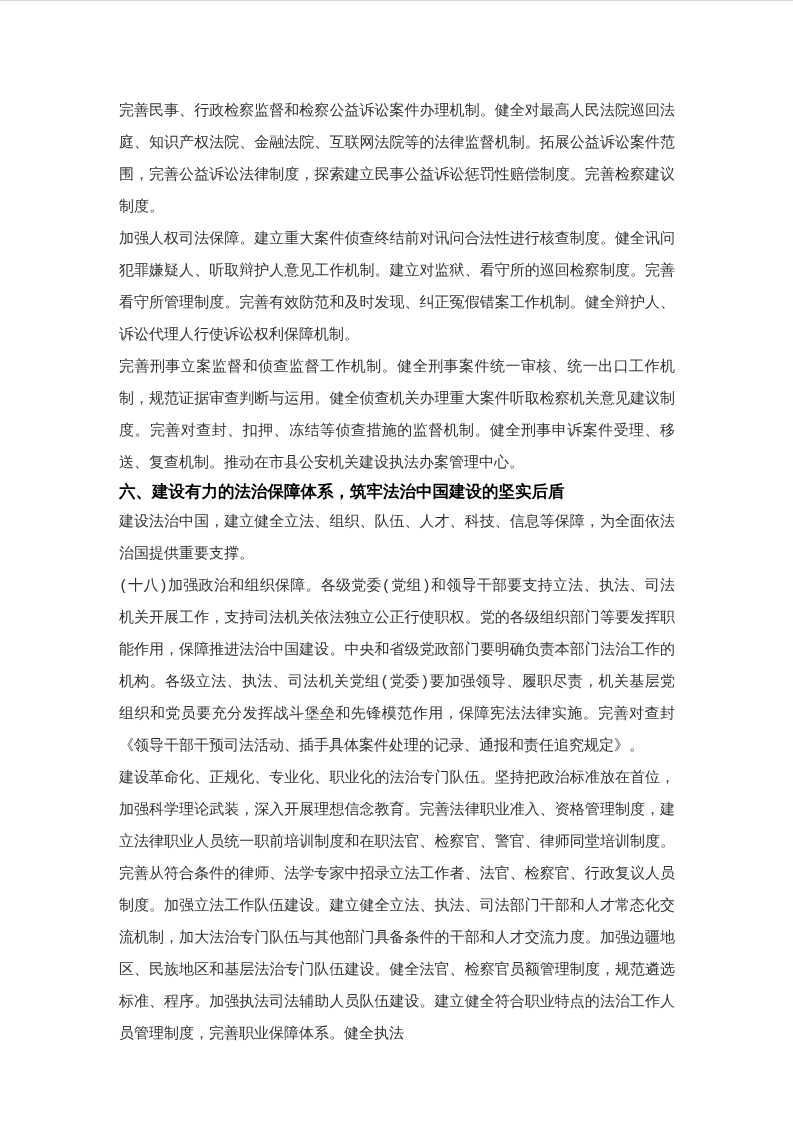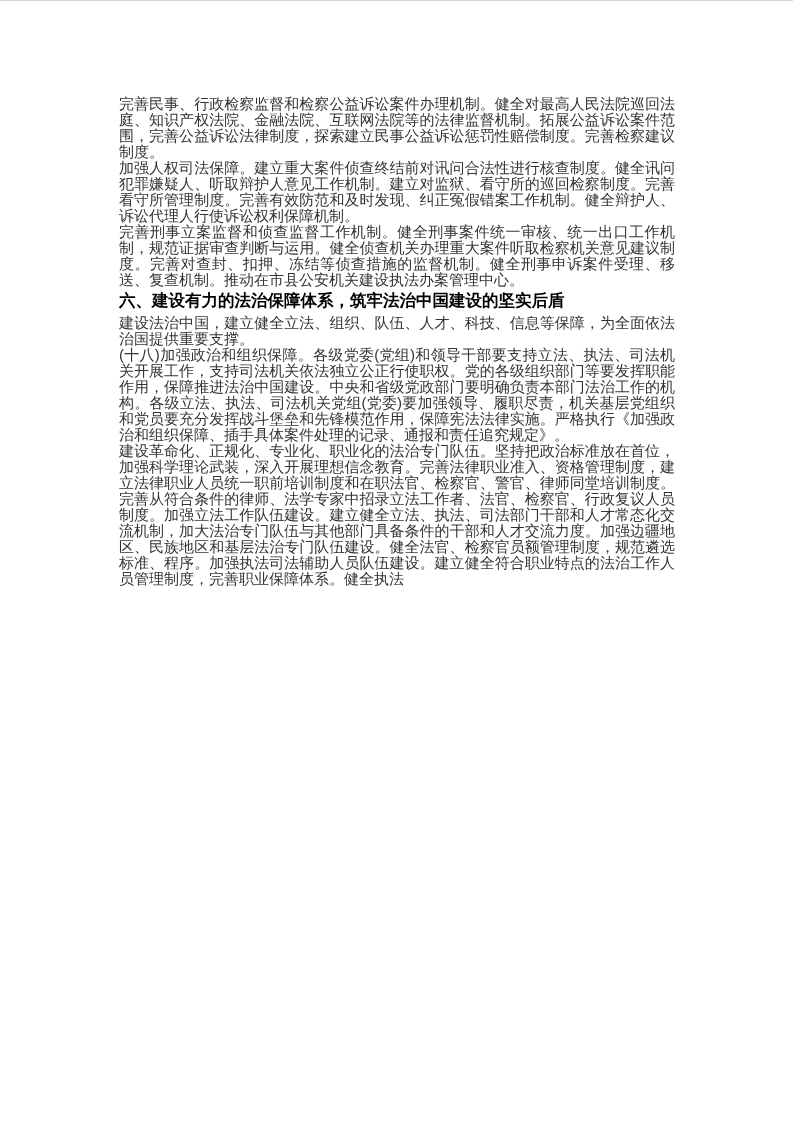--- a/index.html
+++ b/index.html
@@ -23,45 +23,45 @@
     height: 1px;
     background: #d6d6d6;
   }
   .content {
     box-sizing: border-box;
     padding: 96px 118px 0 119px;
     width: 793px;
   }
   .body-para {
     margin: 0;
-    font-family: Liberation Sans, sans-serif;
+    font-family: Liberation Mono, monospace;
     font-size: 15px;
-    line-height: 16px;
+    line-height: 32px;
     color: #333333;
     text-align: justify;
     text-justify: inter-character;
     word-break: break-all;
   }
   .section-heading {
     margin: 0;
-    font-family: Liberation Serif, serif;
+    font-family: Liberation Mono, monospace;
     font-size: 16.5px;
     font-weight: bold;
     line-height: 26.7px;
     color: #000000;
     text-align: left;
   }
 </style>
 </head>
 <body>
 
 <div class="page">
   <div class="page-top-edge"></div>
   <div class="content">
     <p class="body-para">完善民事、行政检察监督和检察公益诉讼案件办理机制。健全对最高人民法院巡回法庭、知识产权法院、金融法院、互联网法院等的法律监督机制。拓展公益诉讼案件范围，完善公益诉讼法律制度，探索建立民事公益诉讼惩罚性赔偿制度。完善检察建议制度。</p>
     <p class="body-para">加强人权司法保障。建立重大案件侦查终结前对讯问合法性进行核查制度。健全讯问犯罪嫌疑人、听取辩护人意见工作机制。建立对监狱、看守所的巡回检察制度。完善看守所管理制度。完善有效防范和及时发现、纠正冤假错案工作机制。健全辩护人、诉讼代理人行使诉讼权利保障机制。</p>
     <p class="body-para">完善刑事立案监督和侦查监督工作机制。健全刑事案件统一审核、统一出口工作机制，规范证据审查判断与运用。健全侦查机关办理重大案件听取检察机关意见建议制度。完善对查封、扣押、冻结等侦查措施的监督机制。健全刑事申诉案件受理、移送、复查机制。推动在市县公安机关建设执法办案管理中心。</p>
     <h2 class="section-heading">六、建设有力的法治保障体系，筑牢法治中国建设的坚实后盾</h2>
     <p class="body-para">建设法治中国，建立健全立法、组织、队伍、人才、科技、信息等保障，为全面依法治国提供重要支撑。</p>
-    <p class="body-para">(十八)加强政治和组织保障。各级党委(党组)和领导干部要支持立法、执法、司法机关开展工作，支持司法机关依法独立公正行使职权。党的各级组织部门等要发挥职能作用，保障推进法治中国建设。中央和省级党政部门要明确负责本部门法治工作的机构。各级立法、执法、司法机关党组(党委)要加强领导、履职尽责，机关基层党组织和党员要充分发挥战斗堡垒和先锋模范作用，保障宪法法律实施。严格执行《加强政治和组织保障、插手具体案件处理的记录、通报和责任追究规定》。</p>
+    <p class="body-para">(十八)加强政治和组织保障。各级党委(党组)和领导干部要支持立法、执法、司法机关开展工作，支持司法机关依法独立公正行使职权。党的各级组织部门等要发挥职能作用，保障推进法治中国建设。中央和省级党政部门要明确负责本部门法治工作的机构。各级立法、执法、司法机关党组(党委)要加强领导、履职尽责，机关基层党组织和党员要充分发挥战斗堡垒和先锋模范作用，保障宪法法律实施。完善对查封《领导干部干预司法活动、插手具体案件处理的记录、通报和责任追究规定》。</p>
     <p class="body-para">建设革命化、正规化、专业化、职业化的法治专门队伍。坚持把政治标准放在首位，加强科学理论武装，深入开展理想信念教育。完善法律职业准入、资格管理制度，建立法律职业人员统一职前培训制度和在职法官、检察官、警官、律师同堂培训制度。完善从符合条件的律师、法学专家中招录立法工作者、法官、检察官、行政复议人员制度。加强立法工作队伍建设。建立健全立法、执法、司法部门干部和人才常态化交流机制，加大法治专门队伍与其他部门具备条件的干部和人才交流力度。加强边疆地区、民族地区和基层法治专门队伍建设。健全法官、检察官员额管理制度，规范遴选标准、程序。加强执法司法辅助人员队伍建设。建立健全符合职业特点的法治工作人员管理制度，完善职业保障体系。健全执法</p>
   </div>
 </div>
 
 </body></html>

